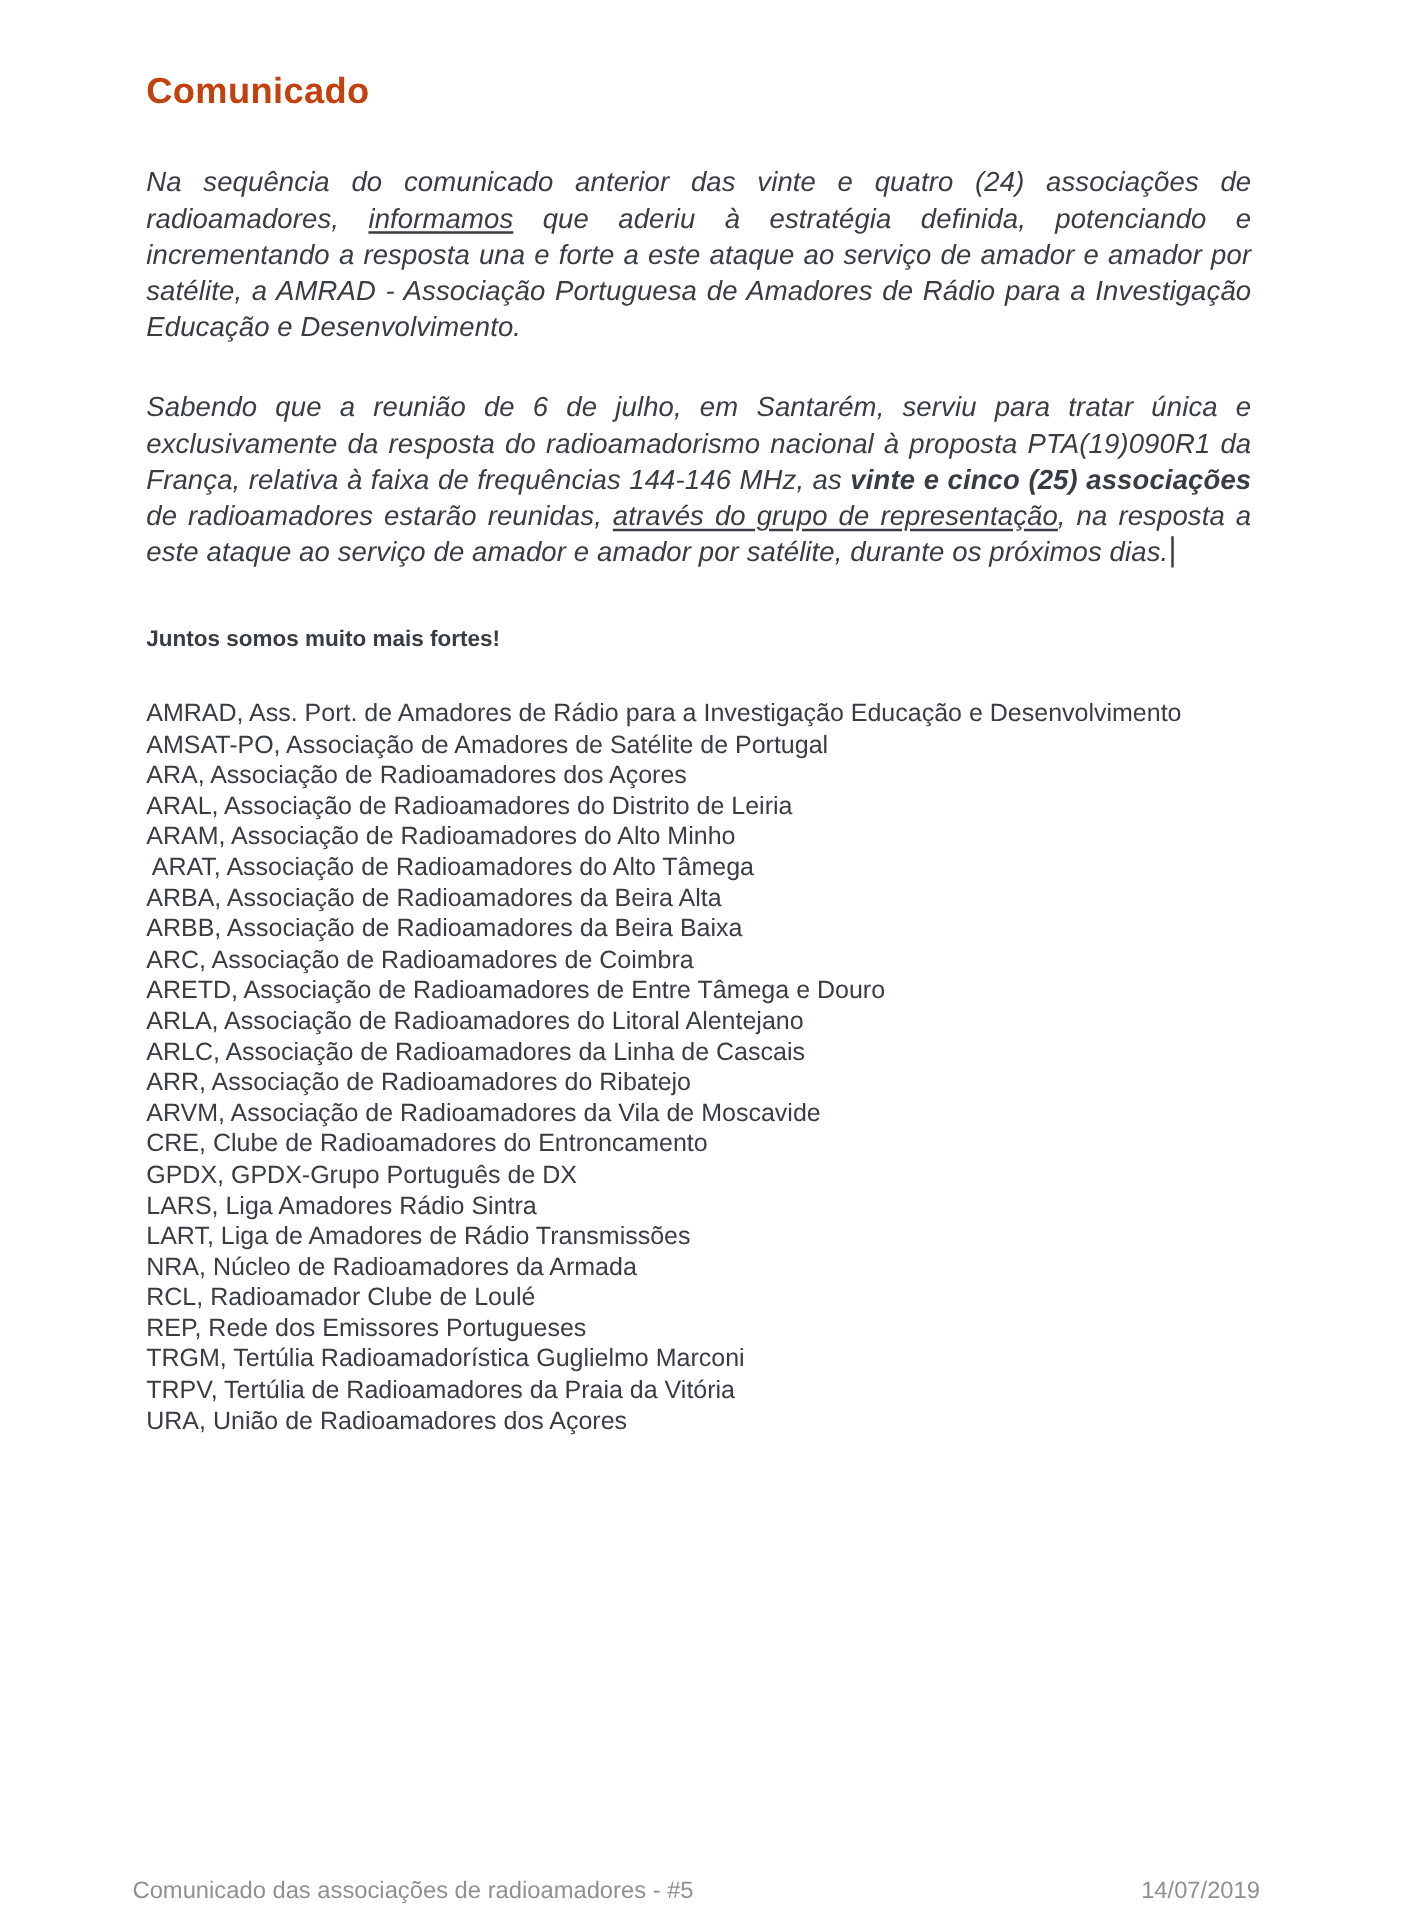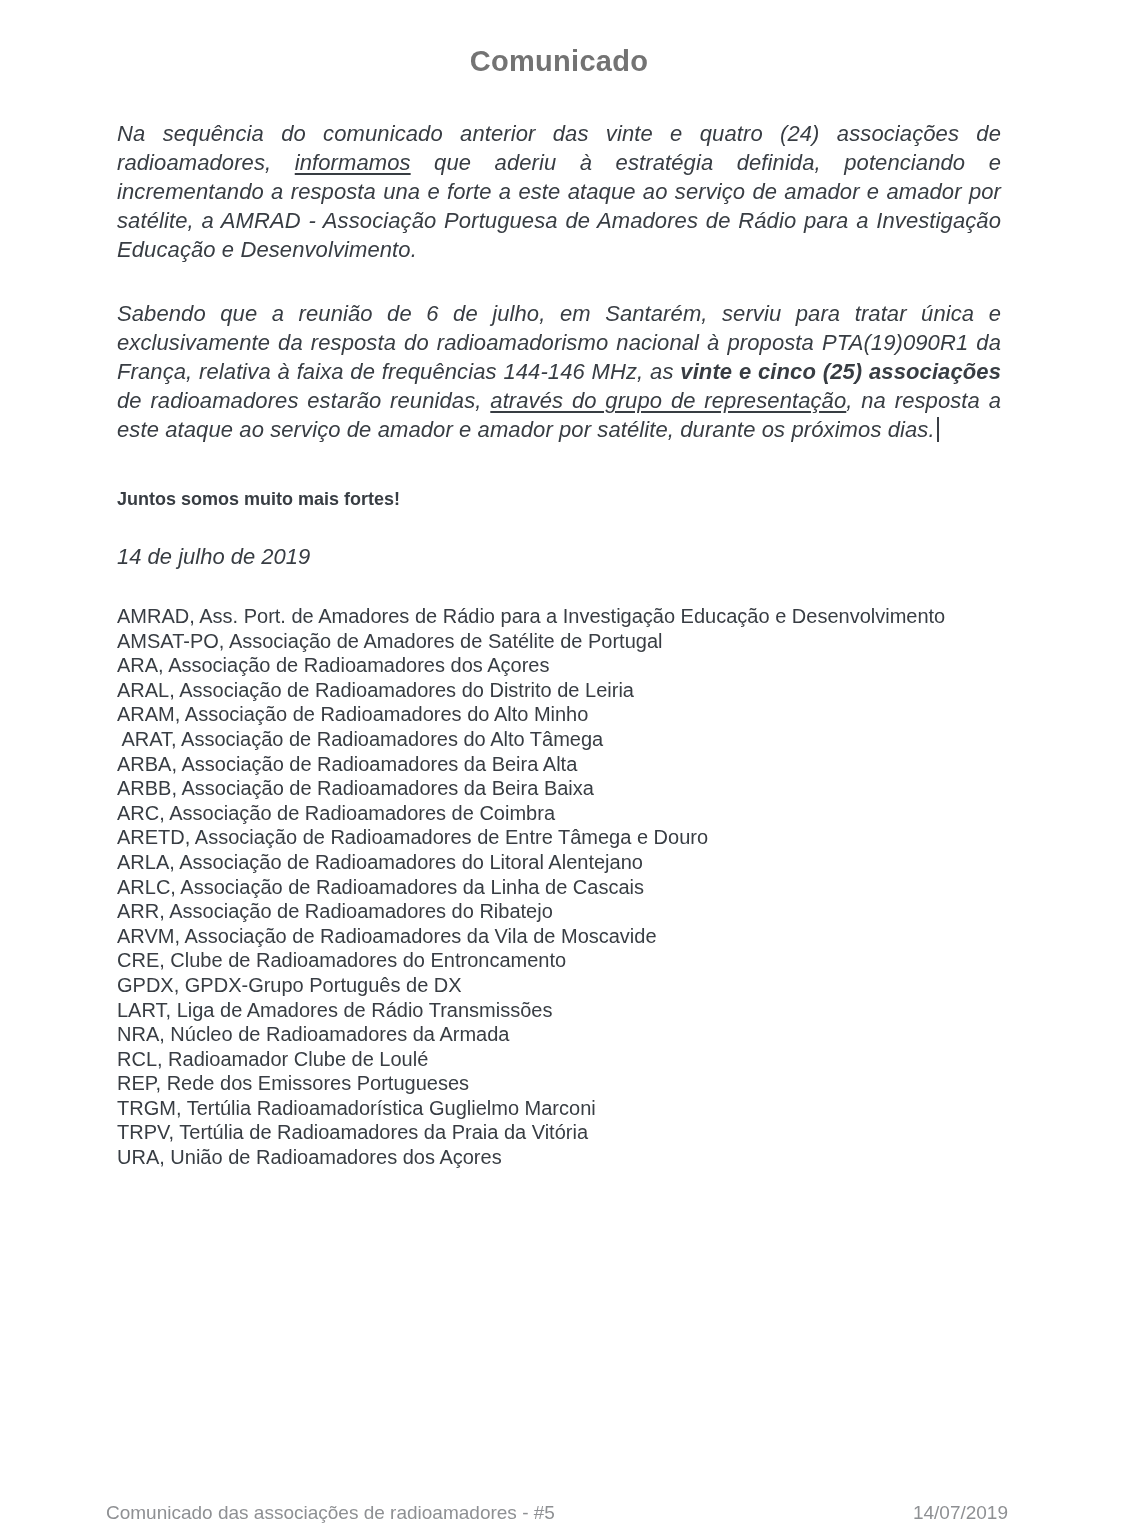--- a/index.html
+++ b/index.html
@@ -16,26 +16,25 @@
     position: relative;
     width: 1128px;
     height: 1531px;
     background: #ffffff;
     box-sizing: border-box;
     padding: 0 127px 0 117px;
     overflow: hidden;
     color: #383d43;
   }
   .doc-title {
-    margin: 45px 0 0 0;
+    margin: 57px 0 0 0;
     font-size: 29px;
     line-height: 33px;
     font-weight: bold;
-    text-align: center;
-    color: #737373;
+    color: #c2410c;
     letter-spacing: 0.3px;
   }
   .body-par {
     margin: 0;
     font-size: 22px;
     line-height: 29px;
     text-align: justify;
     color: #383d43;
     letter-spacing: 0.1px;
     font-style: italic;
@@ -93,39 +92,39 @@
 <div class="page">
 
   <h1 class="doc-title">Comunicado</h1>
 
   <p class="body-par par-1"><span>Na sequência do comunicado anterior das vinte e quatro (24) associações de radioamadores, </span><span class="seg-underline">informamos</span><span> que aderiu à estratégia definida, potenciando e incrementando a resposta una e forte a este ataque ao serviço de amador e amador por satélite, a AMRAD - Associação Portuguesa de Amadores de Rádio para a Investigação Educação e Desenvolvimento.</span></p>
 
   <p class="body-par par-2"><span><span>Sabendo que a reunião de 6 de julho, em Santarém, serviu para tratar única e exclusivamente da resposta do radioamadorismo nacional à proposta PTA(19)090R1 da França, relativa à faixa de frequências 144-146 MHz, as </span><span class="seg-bold">vinte e cinco (25) associações</span><span> de radioamadores estarão reunidas, </span><span class="seg-underline">através do grupo de representação</span><span>, na resposta a este ataque ao serviço de amador e amador por satélite, durante os próximos dias.</span></span><span class="caret"></span></p>
 
   <p class="slogan">Juntos somos muito mais fortes!</p>
 
-  <p class="dateline">14 de julho de 2019</p>
 
   <div class="assoc-list">
       <div>AMRAD, Ass. Port. de Amadores de Rádio para a Investigação Educação e Desenvolvimento</div>
       <div>AMSAT-PO, Associação de Amadores de Satélite de Portugal</div>
       <div>ARA, Associação de Radioamadores dos Açores</div>
       <div>ARAL, Associação de Radioamadores do Distrito de Leiria</div>
       <div>ARAM, Associação de Radioamadores do Alto Minho</div>
       <div> ARAT, Associação de Radioamadores do Alto Tâmega</div>
       <div>ARBA, Associação de Radioamadores da Beira Alta</div>
       <div>ARBB, Associação de Radioamadores da Beira Baixa</div>
       <div>ARC, Associação de Radioamadores de Coimbra</div>
       <div>ARETD, Associação de Radioamadores de Entre Tâmega e Douro</div>
       <div>ARLA, Associação de Radioamadores do Litoral Alentejano</div>
       <div>ARLC, Associação de Radioamadores da Linha de Cascais</div>
       <div>ARR, Associação de Radioamadores do Ribatejo</div>
       <div>ARVM, Associação de Radioamadores da Vila de Moscavide</div>
       <div>CRE, Clube de Radioamadores do Entroncamento</div>
       <div>GPDX, GPDX-Grupo Português de DX</div>
+      <div>LARS, Liga Amadores Rádio Sintra</div>
       <div>LART, Liga de Amadores de Rádio Transmissões</div>
       <div>NRA, Núcleo de Radioamadores da Armada</div>
       <div>RCL, Radioamador Clube de Loulé</div>
       <div>REP, Rede dos Emissores Portugueses</div>
       <div>TRGM, Tertúlia Radioamadorística Guglielmo Marconi</div>
       <div>TRPV, Tertúlia de Radioamadores da Praia da Vitória</div>
       <div>URA, União de Radioamadores dos Açores</div>
     </div>
 
   <div class="page-footer">

